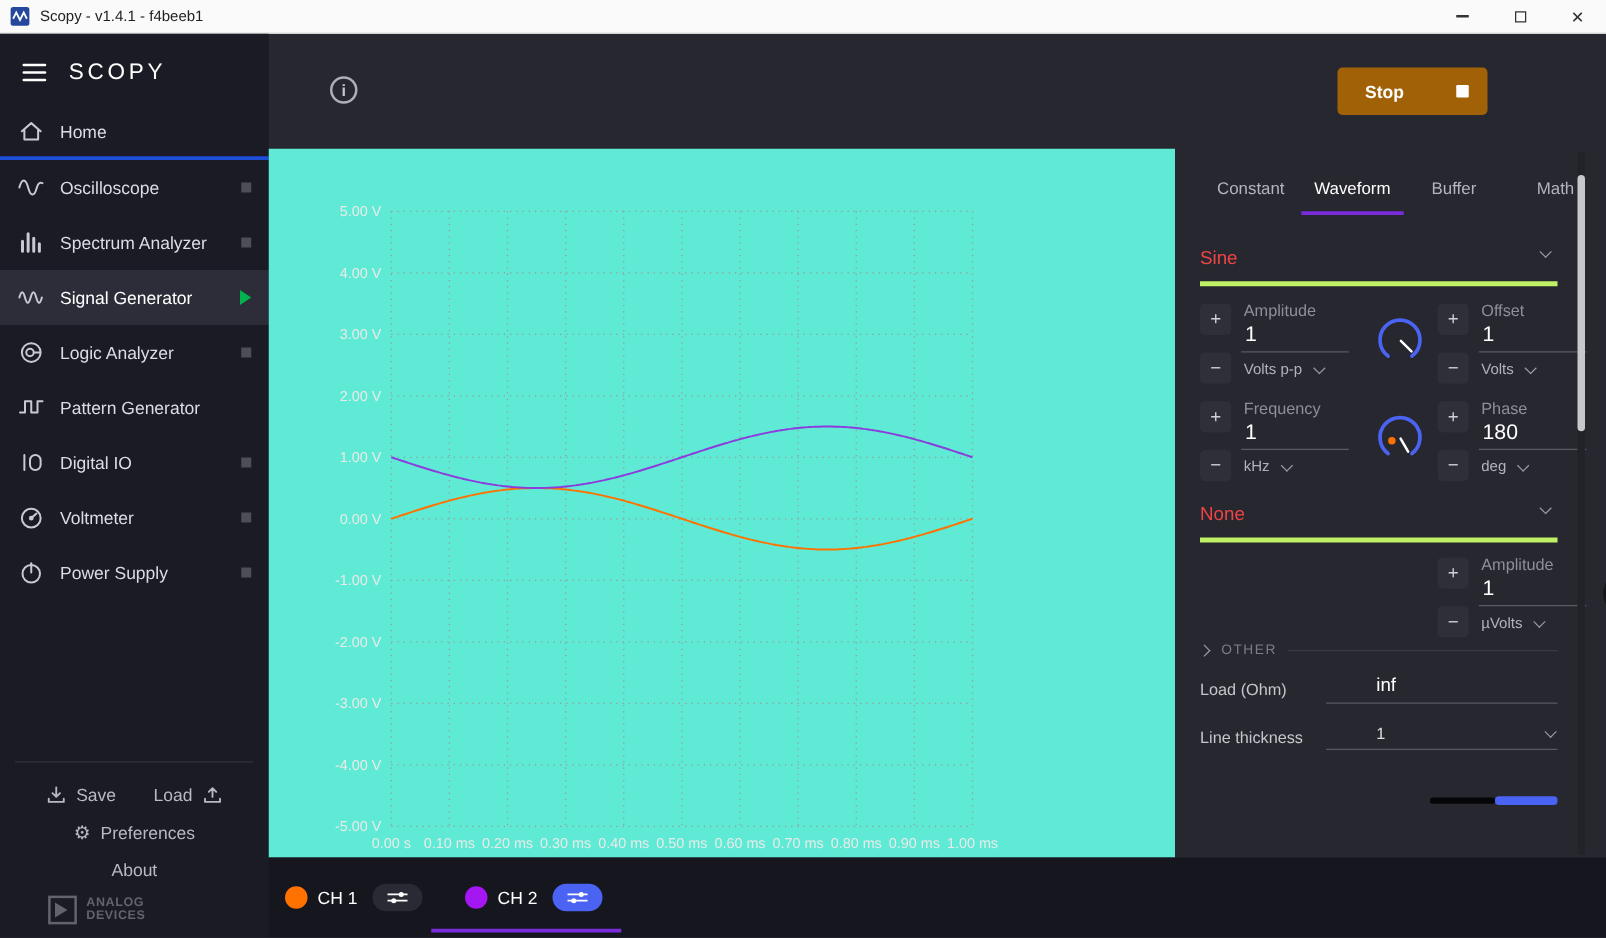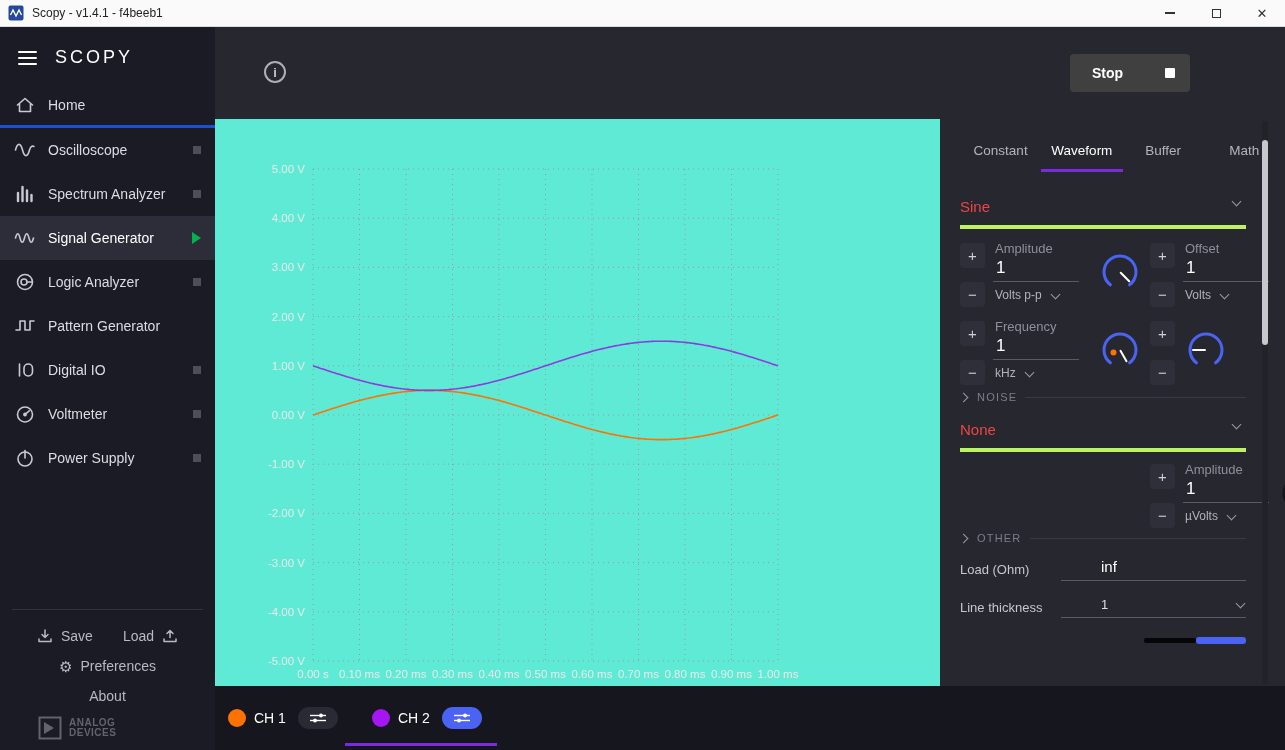--- a/index.html
+++ b/index.html
@@ -47,21 +47,21 @@
   .about-row{text-align:center;color:#b9b9c1;font-size:14px;margin-bottom:12px;cursor:pointer}
   .adi-row{display:flex;align-items:center;gap:7px;padding-left:38px;color:#63636b}
   .adi-text{font-size:10px;font-weight:bold;letter-spacing:.5px;line-height:10px}
 
   
   .main{flex:1;display:flex;flex-direction:column;min-width:0}
   .topbar{height:92px;flex:none;position:relative}
   .info-btn{position:absolute;left:49px;top:34px;width:22px;height:22px;border:2px solid #aeaeb6;
     border-radius:50%;color:#c5c5cd;display:flex;align-items:center;justify-content:center;
     font-size:13px;font-weight:bold;cursor:pointer}
-  .stop-btn{position:absolute;right:95px;top:27px;width:120px;height:38px;background:#404040;
+  .stop-btn{position:absolute;right:95px;top:27px;width:120px;height:38px;background:#a16207;
     border-radius:4px;display:flex;align-items:center;justify-content:space-between;
     padding:0 15px 0 22px;cursor:pointer}
   .stop-label{color:#fff;font-size:14px;font-weight:bold}
   .stop-square{width:10px;height:10px;background:#fff;border-radius:1px}
 
   .content{flex:1;display:flex;min-height:0}
   .plot-area{width:725px;flex:none;background:#5eead4}
   #plot-svg text{font-family:"Liberation Sans",sans-serif}
 
   
@@ -428,32 +428,35 @@
                 <circle cx="16.5" cy="25.5" r="3" fill="#ff7200"></circle>
                 <line class="knob-needle" x1="23" y1="22" x2="23" y2="10" transform="rotate(150 23 23)"></line>
               </svg>
             </div>
 
             <div class="ctl">
               <div class="btncol">
                 <div class="stepper">+</div>
                 <div class="stepper">−</div>
               </div>
+              <div class="mid">
+                <div class="ctl-label">Phase</div>
+                <input class="ctl-value" value="180" style="">
+                <div class="unit-row">
+                  <span>deg</span>
+                  <span class="chev"></span>
+                </div>
+              </div>
               <svg class="knob" width="46" height="46" viewBox="0 0 46 46">
                 <path class="knob-ring" d="M13.4 35.8 A16 16 0 1 1 32.6 35.8"></path>
                 <line class="knob-needle" x1="23" y1="22" x2="23" y2="10" transform="rotate(270 23 23)"></line>
               </svg>
             </div>
           </div>
 
-          <div class="section-row">
-            <span class="chev right"></span>
-            <span>NOISE</span>
-            <span class="line"></span>
-          </div>
 
           <div class="select-row none">
             <span>None</span>
             <span class="chev"></span>
           </div>
 
           <div class="ctl noise">
             <div class="btncol">
               <div class="stepper">+</div>
               <div class="stepper">−</div>

